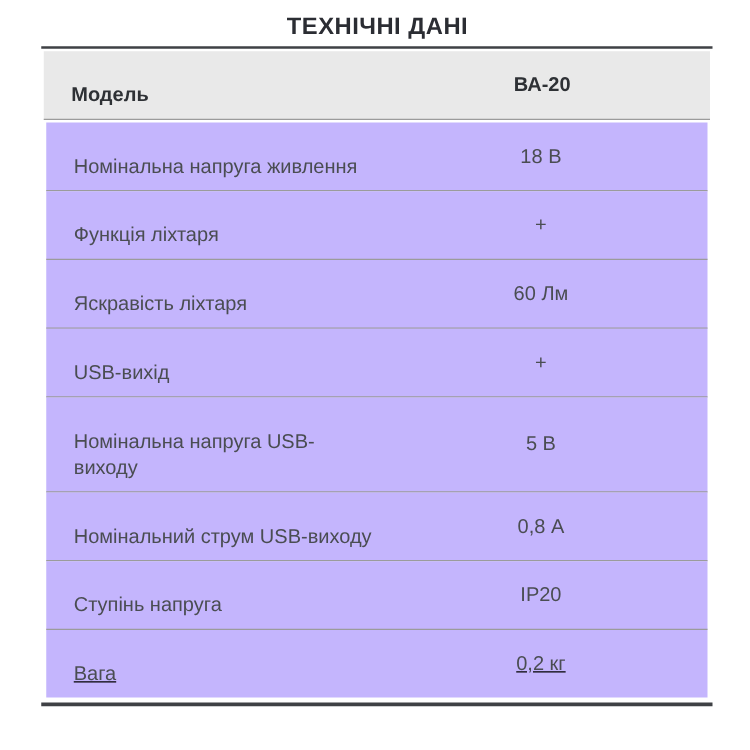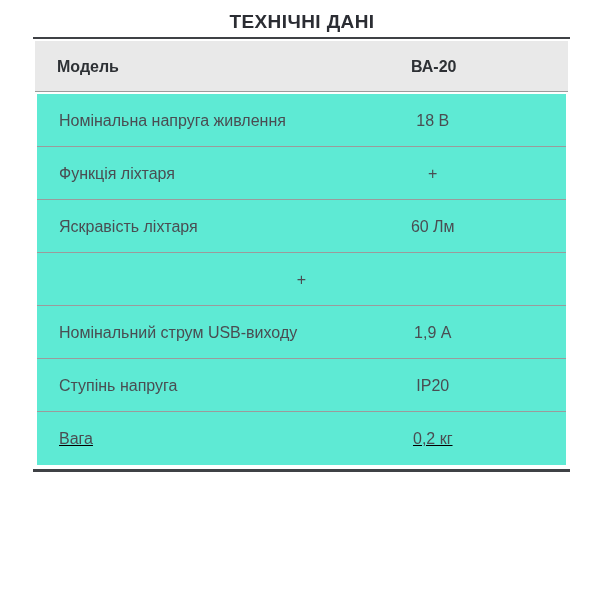--- a/index.html
+++ b/index.html
@@ -23,33 +23,34 @@
     top: 37px;
     width: 537px;
     border-top: 2px solid #3f4145;
     border-bottom: 3px solid #3f4145;
   }
   .spec-row {
     display: flex;
     align-items: center;
     min-height: 53px;
     border-bottom: 1.5px solid #9b9b9b;
-    background: #5eead4;
+    background: #c4b5fd;
   }
   .spec-row:last-child { border-bottom: none; text-decoration: underline; }
   .spec-row.header-row {
     background: #e9e9e9;
     min-height: 51px;
   }
   .spec-label {
     flex: 0 0 50%;
     padding: 6px 4px 6px 20px;
     font-size: 16px;
     line-height: 21px;
     color: #4a4d52;
+    margin-top: 17px;
   }
   .spec-value {
     flex: 1;
     text-align: center;
     padding: 6px 4px;
     font-size: 16px;
     line-height: 21px;
     color: #4a4d52;
   }
   .header-row .spec-label,
@@ -79,27 +80,32 @@
     <div class="spec-label">Функція ліхтаря</div>
     <div class="spec-value">+</div>
   </div>
 
   <div class="spec-row">
     <div class="spec-label">Яскравість ліхтаря</div>
     <div class="spec-value">60 Лм</div>
   </div>
 
   <div class="spec-row">
+    <div class="spec-label">USB-вихід</div>
     <div class="spec-value">+</div>
   </div>
 
+  <div class="spec-row">
+    <div class="spec-label">Номінальна напруга USB-виходу</div>
+    <div class="spec-value">5 В</div>
+  </div>
 
   <div class="spec-row">
     <div class="spec-label">Номінальний струм USB-виходу</div>
-    <div class="spec-value">1,9 А</div>
+    <div class="spec-value">0,8 А</div>
   </div>
 
   <div class="spec-row">
     <div class="spec-label">Ступінь напруга</div>
     <div class="spec-value">IP20</div>
   </div>
 
 
   <div class="spec-row">
     <div class="spec-label">Вага</div>

